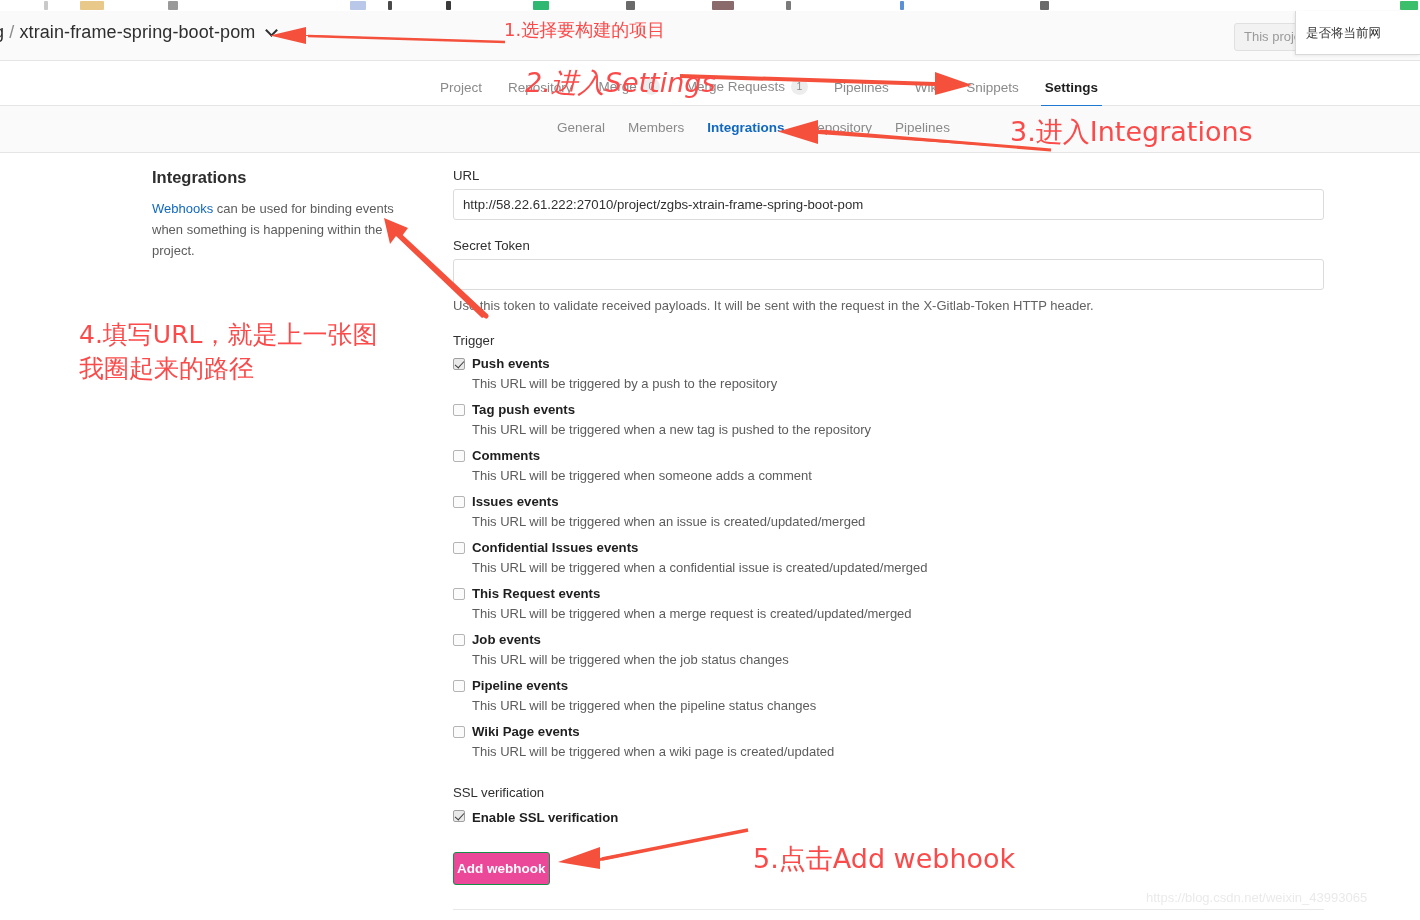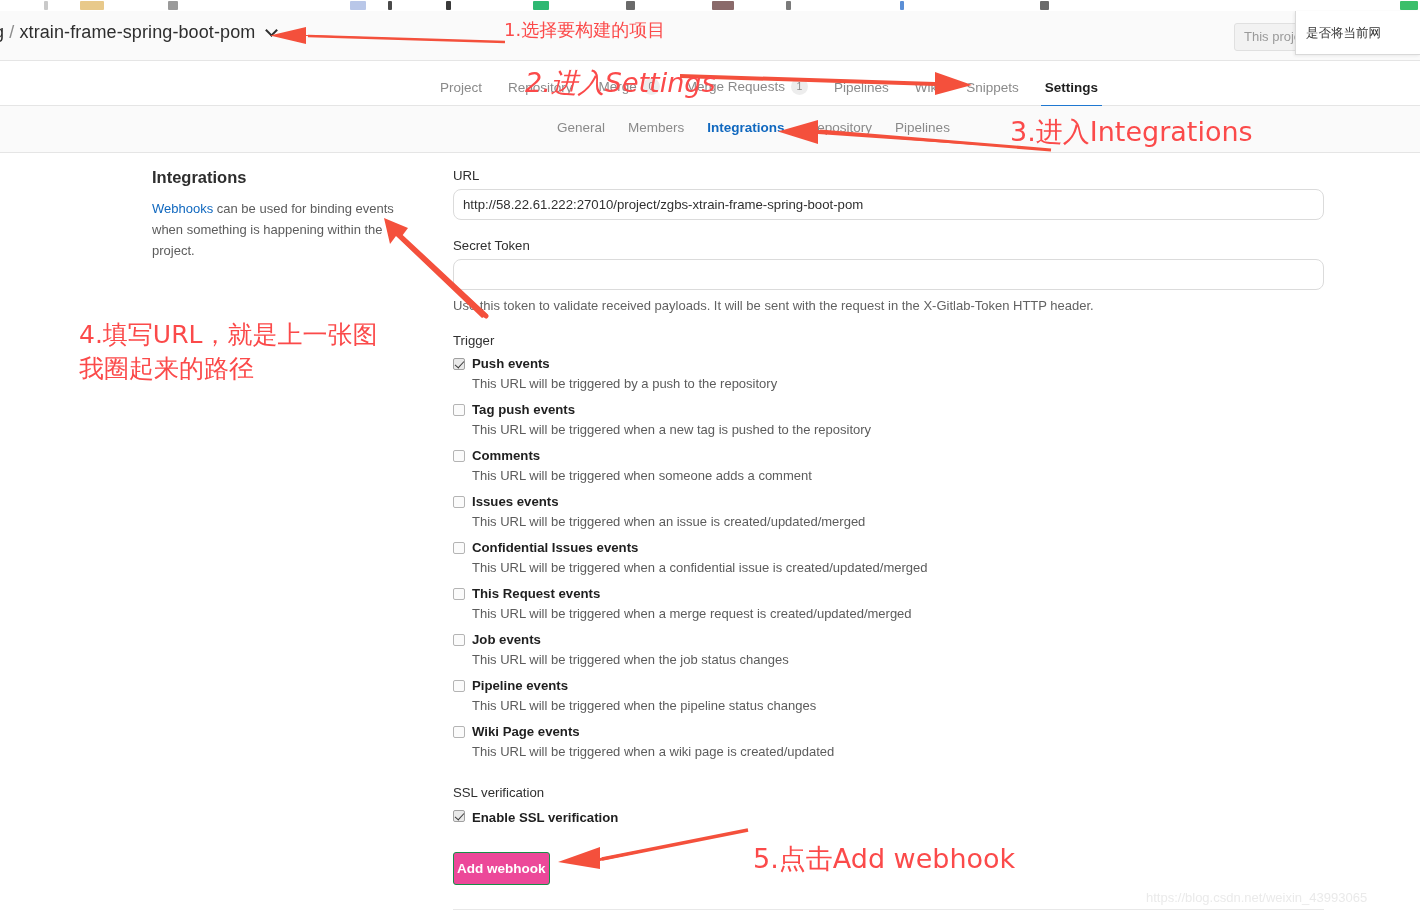--- a/index.html
+++ b/index.html
@@ -104,21 +104,21 @@
   .desc-col { position: absolute; left: 152px; top: 168px; width: 250px; }
   .desc-title { font-size: 16.5px; color: #2e2e2e; font-weight: bold; margin-bottom: 11px; }
   .desc-body { font-size: 13px; color: #5c5c5c; line-height: 1.62; }
   .desc-body .lnk { color: #1068bf; }
 
   
   .form-col { position: absolute; left: 453px; top: 168px; width: 871px; }
   .field-label { font-size: 13.2px; color: #303030; margin-bottom: 6px; }
   .text-input {
     width: 871px; height: 31px;
-    border: 1px solid #dbdbdb; border-radius: 8px; background: #fff;
+    border: 1px solid #dbdbdb; border-radius: 3px; background: #fff;
     font-size: 13.2px; color: #303030; padding: 0 9px; line-height: 29px;
     white-space: nowrap; overflow: hidden;
   }
   .help-text { font-size: 13px; color: #626262; margin-top: 8px; }
   .section-label { font-size: 13.2px; color: #303030; margin-top: 20px; margin-bottom: 8px; }
 
   .trigger-row { margin-bottom: 11px; position: relative; padding-left: 19px; }
   .cbx {
     position: absolute; left: 0; top: 2px;
     width: 12px; height: 12px; border: 1px solid #b4b4b4;

